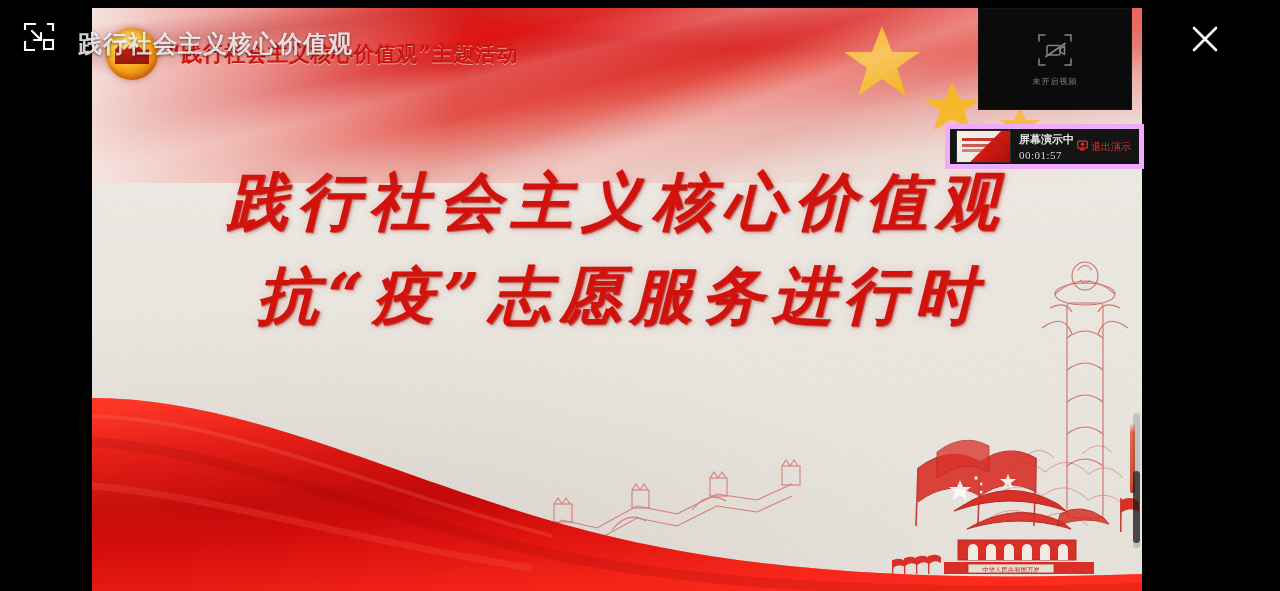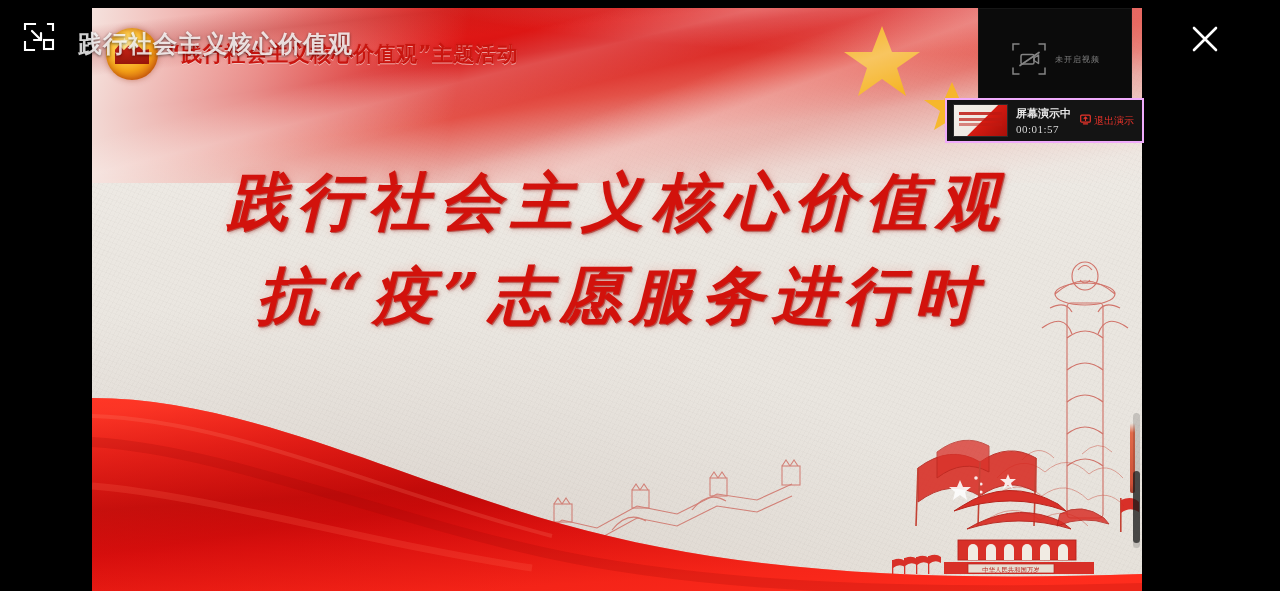--- a/index.html
+++ b/index.html
@@ -125,32 +125,32 @@
   }
   .close-btn{
     position:absolute; right:58px; top:22px; width:34px; height:34px; z-index:45;
     cursor:pointer;
   }
 
   
   .selfview{
     position:absolute; left:978px; top:8px; width:154px; height:102px; z-index:42;
     background:#0b0b0b; border:1px solid #161616;
-    display:flex; flex-direction:row; align-items:center; justify-content:center; gap:7px;
+    display:flex; flex-direction:column; align-items:center; justify-content:center; gap:7px;
   }
   .cam-off{ width:38px; height:38px; position:relative; opacity:.62; }
   .selfview-label{
     font-size:8px; color:rgba(255,255,255,.45); letter-spacing:1px;
     font-family:"DejaVu Sans","Liberation Sans",sans-serif;
   }
 
   
   .present-bar{
-    position:absolute; left:945px; top:98px; width:199px; height:45px; z-index:43;
-    background:#141414; border:2px solid #f0abfc;
+    position:absolute; left:945px; top:124px; width:199px; height:45px; z-index:43;
+    background:#141414; border:5px solid #f0abfc;
     display:flex; align-items:center; padding:0 6px; gap:8px;
   }
   .present-thumb{
     width:55px; height:33px; flex:none; border:1px solid #2b2b2b; overflow:hidden;
     background:linear-gradient(135deg,#f3efe9 0%,#efe9e2 52%,#d61b12 53%,#a81009 100%);
     position:relative;
   }
   .present-thumb .tt{
     position:absolute; left:5px; top:7px; right:5px; height:3px;
     background:rgba(190,25,18,.85); box-shadow:0 6px 0 rgba(190,25,18,.70), 0 11px 0 rgba(190,25,18,.5);

